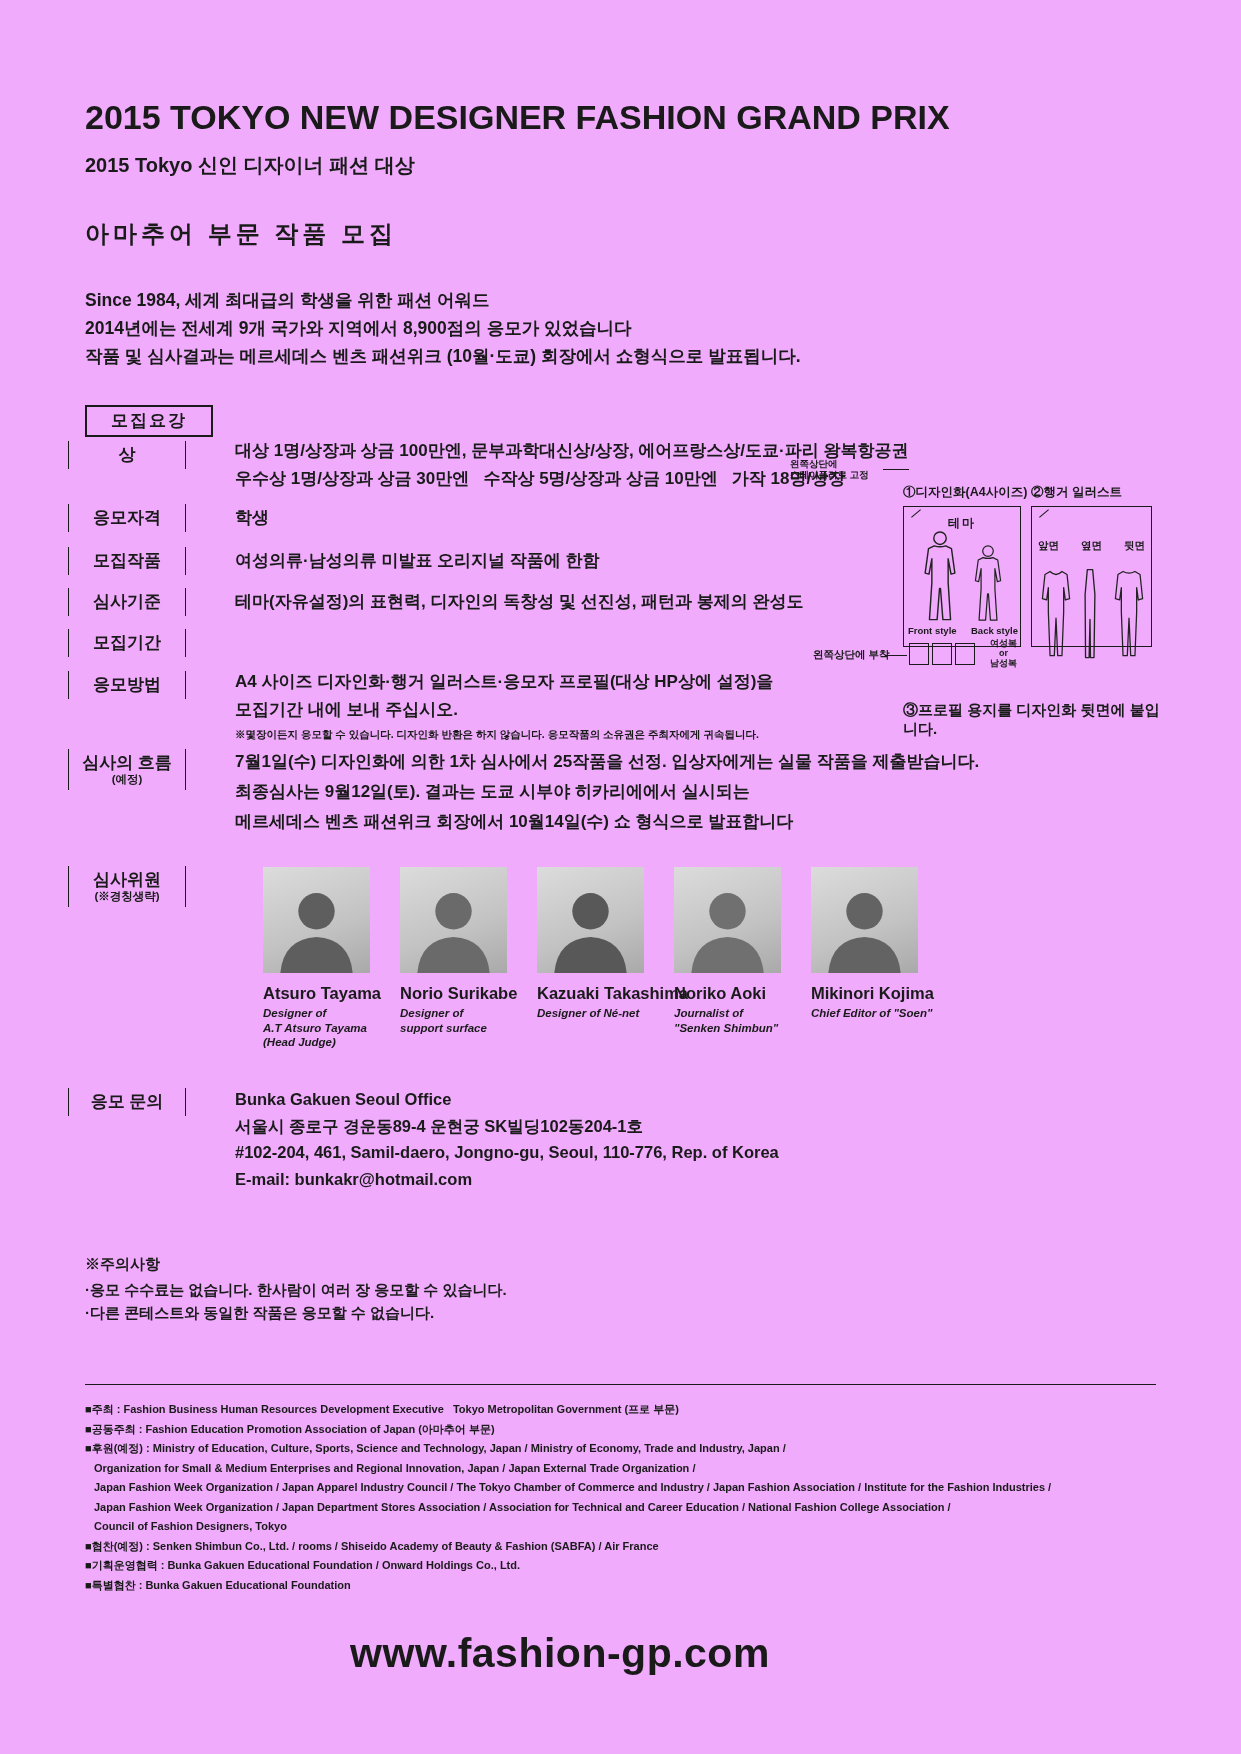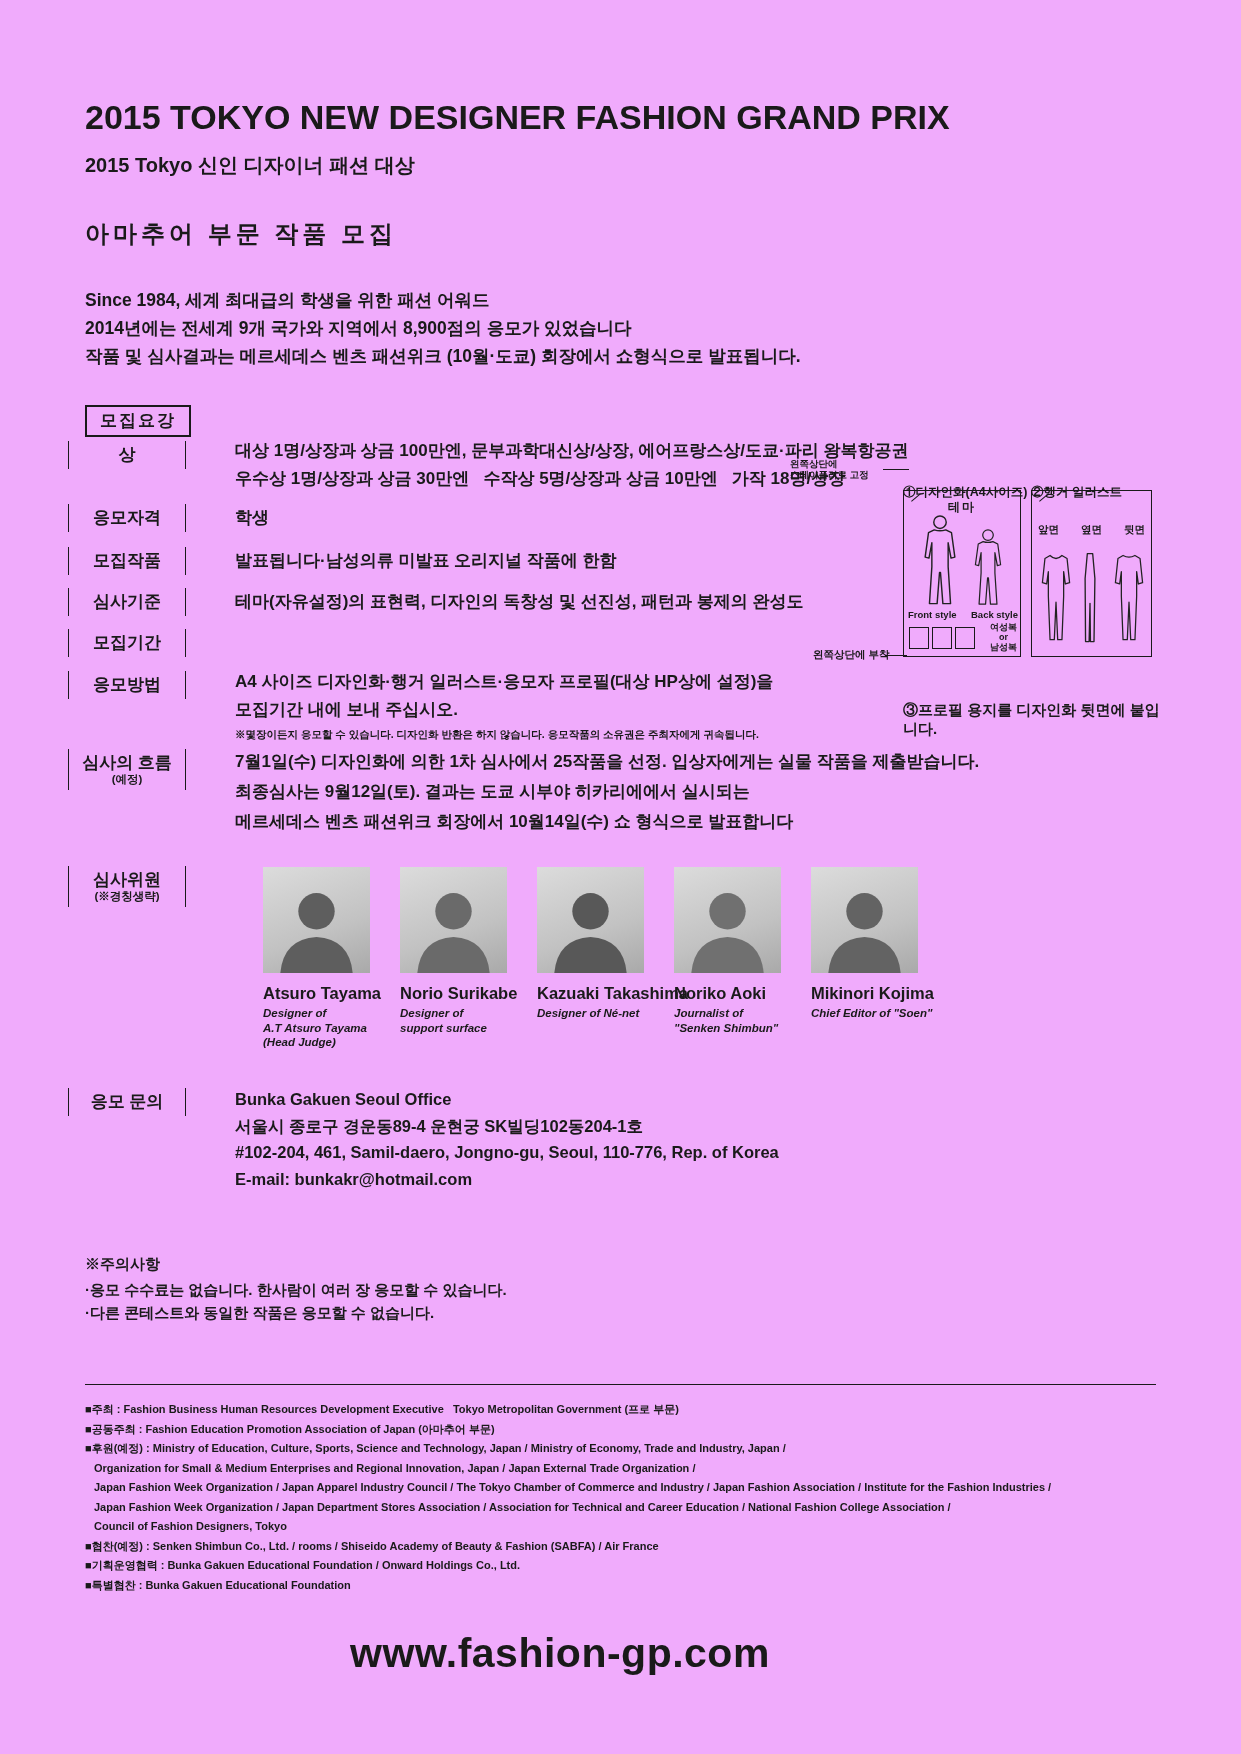--- a/index.html
+++ b/index.html
@@ -11,40 +11,40 @@
   }
   .abs { position:absolute; }
   .pre { white-space:pre-wrap; }
 
   .title { left:85px; top:98px; font-size:34px; font-weight:bold; letter-spacing:0px; white-space:nowrap; }
   .subtitle { left:85px; top:152px; font-size:20px; font-weight:bold; }
   .section-title { left:85px; top:218px; font-size:24px; font-weight:bold; letter-spacing:4px; }
   .intro { left:85px; top:286px; font-size:17.5px; font-weight:bold; line-height:28px; }
 
   .box-label {
-    left:85px; top:405px; border:2px solid #1a1a1a; padding:2px 13px 3px;
+    left:85px; top:405px; border:2px solid #1a1a1a; padding:2px 24px 3px;
     font-size:17px; font-weight:bold; letter-spacing:2px;
   }
 
   .vlabel {
     left:68px; width:118px; border-left:1.5px solid #1a1a1a; border-right:1.5px solid #1a1a1a;
     text-align:center; font-weight:bold; font-size:17px; padding:4px 0; line-height:20px;
   }
   .vlabel .sub { font-size:11.5px; line-height:13px; }
   .vlabel .sub:empty { display:none; }
   .vcontent { left:235px; font-size:17px; font-weight:bold; line-height:28px; width:790px; }
   .vcontent .cline { white-space:pre-wrap; }
   .vcontent .note { font-size:10.5px; line-height:14px; margin-top:3px; white-space:pre-wrap; }
   .vcontent .note:empty { display:none; }
   .flow .cline { line-height:30px; }
 
   
   .diagram { left:790px; top:470px; width:375px; height:235px; font-weight:bold; }
   .dg-box-label { position:absolute; font-size:12.5px; top:14px; }
-  .dg-box { position:absolute; top:20px; height:167px; border:1.5px solid #1a1a1a; }
+  .dg-box { position:absolute; top:36px; height:141px; border:1.5px solid #1a1a1a; }
   .dg-box1 { left:113px; width:118px; }
   .dg-box2 { left:241px; width:121px; }
   .staple-note { position:absolute; left:0px; top:-12px; width:92px; font-size:9.5px; line-height:11px; text-align:left; }
   .staple-line { position:absolute; left:93px; top:-1px; width:26px; border-top:1.2px solid #1a1a1a; }
   .staple-mark { position:absolute; left:6px; top:6px; width:12px; border-top:1.6px solid #1a1a1a; transform:rotate(-40deg); }
   .theme-label { position:absolute; left:0; right:0; top:8px; text-align:center; font-size:12px; letter-spacing:2px; }
   .fig { position:absolute; }
   .style-labels { position:absolute; left:4px; right:2px; top:118px; font-size:9.5px; display:flex; justify-content:space-between; }
   .swatches { position:absolute; left:5px; top:136px; display:flex; gap:3px; }
   .swatches span { display:block; width:20px; height:22px; border:1.5px solid #1a1a1a; }
@@ -111,21 +111,21 @@
     <div>응모자격</div>
   </div>
   <div class="abs vcontent" style="top:504px">
     <div class="cline">학생</div>
   </div>
 
   <div class="abs vlabel" style="top:547px">
     <div>모집작품</div>
   </div>
   <div class="abs vcontent" style="top:547px">
-    <div class="cline">발표됩니다·남성의류 미발표 오리지널 작품에 한함</div>
+    <div class="cline">여성의류·남성의류 미발표 오리지널 작품에 한함</div>
   </div>
 
   <div class="abs vlabel" style="top:588px">
     <div>심사기준</div>
   </div>
   <div class="abs vcontent" style="top:588px">
     <div class="cline">테마(자유설정)의 표현력, 디자인의 독창성 및 선진성, 패턴과 봉제의 완성도</div>
   </div>
 
   <div class="abs vlabel" style="top:629px">

